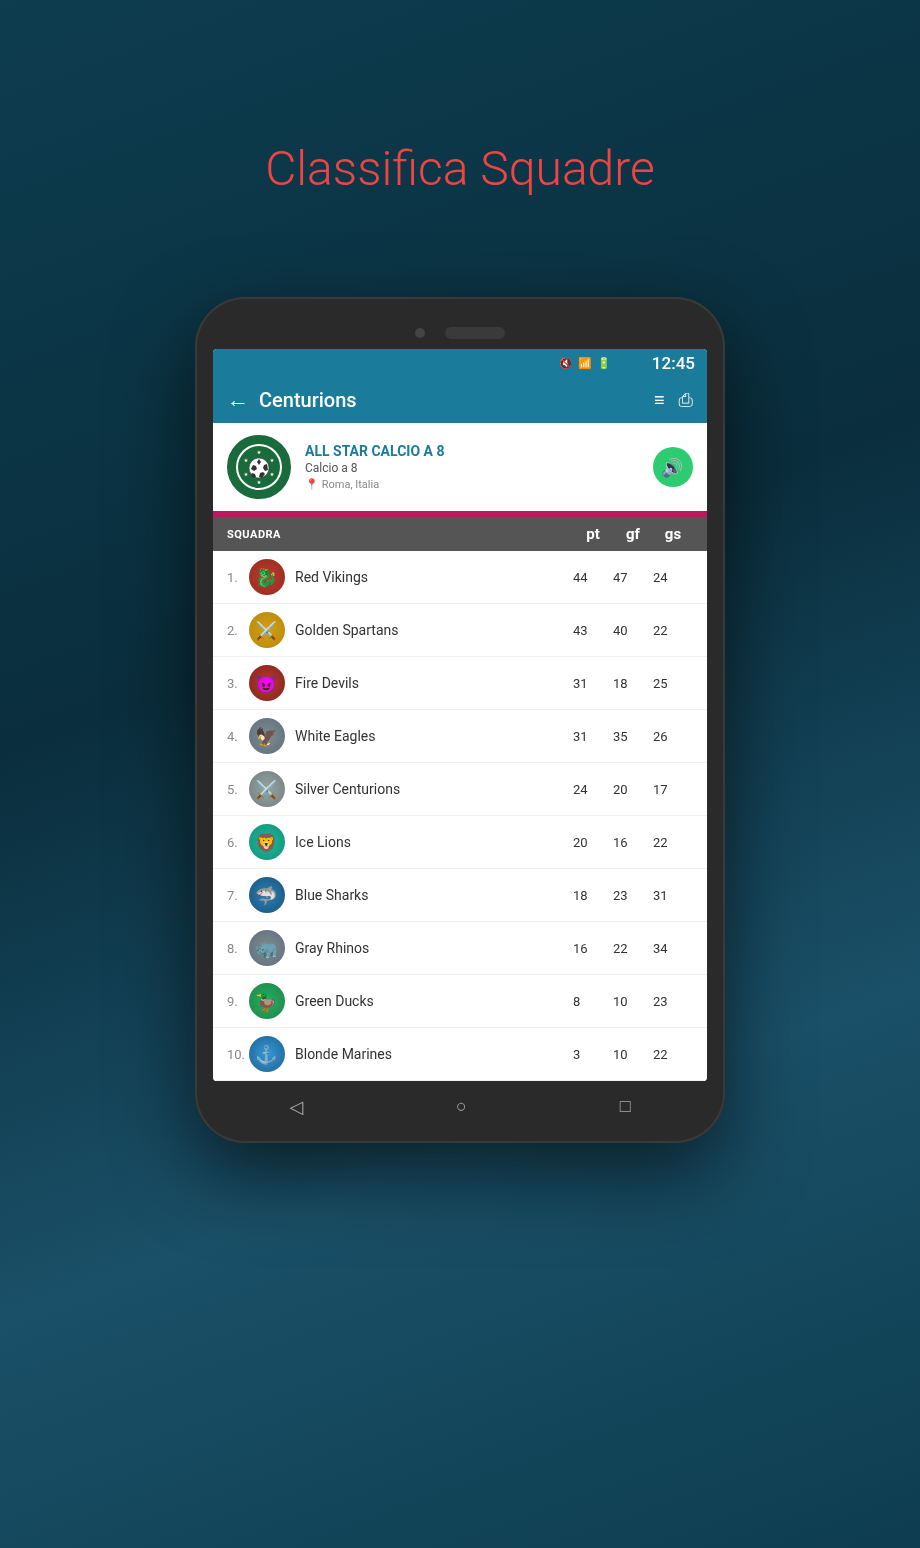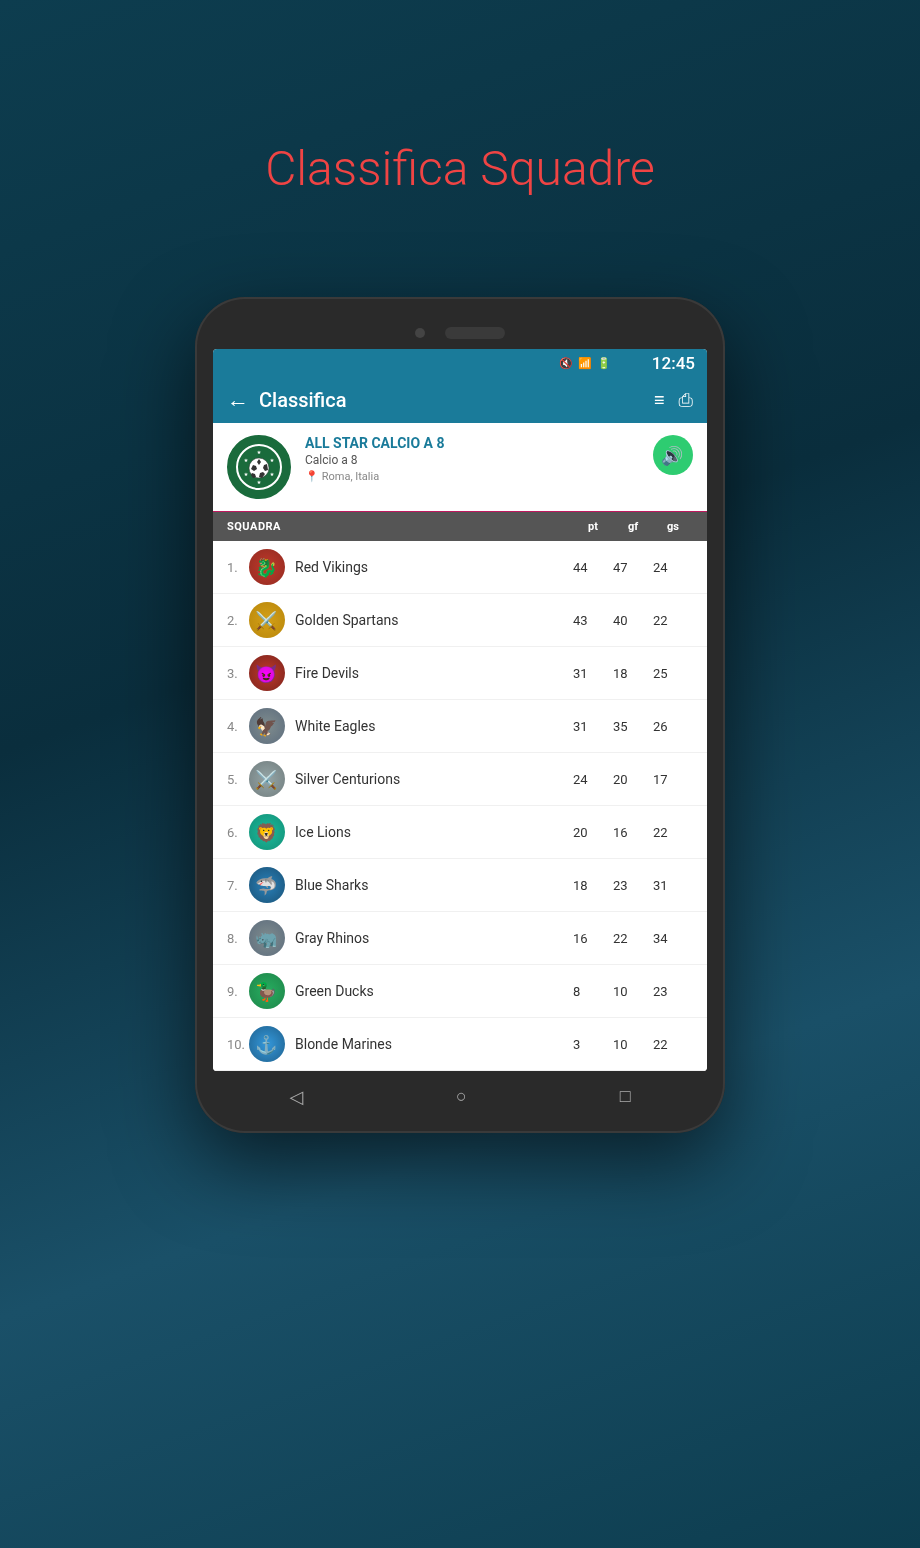--- a/index.html
+++ b/index.html
@@ -123,24 +123,24 @@
 
     .app-bar-icon {
       color: white;
       font-size: 18px;
     }
 
     
     .league-header {
       background: white;
       display: flex;
-      align-items: flex-start;
+      align-items: center;
       padding: 12px 14px;
       gap: 14px;
-      border-bottom: 1px solid #be185d;
+      border-bottom: 6px solid #be185d;
     }
 
     .league-logo {
       width: 64px;
       height: 64px;
       border-radius: 50%;
       background: #1a6b3c;
       display: flex;
       align-items: center;
       justify-content: center;
@@ -239,21 +239,21 @@
       flex: 1;
       color: white;
       font-size: 11px;
       font-weight: 700;
       letter-spacing: 0.5px;
     }
 
     .col-stat {
       width: 40px;
       color: white;
-      font-size: 11px;
+      font-size: 15px;
       font-weight: 700;
       text-align: center;
     }
 
     
     .table-body {
       background: white;
     }
 
     .team-row {
@@ -339,21 +339,21 @@
       <div class="status-icons">
         <span class="icon-small">🔇</span>
         <span class="icon-small">📶</span>
         <span class="icon-small">🔋</span>
         <span class="status-time">12:45</span>
       </div>
     </div>
 
     <div class="app-bar">
       <span class="back-arrow">←</span>
-      <span class="app-bar-title">Classifica</span>
+      <span class="app-bar-title">Centurions</span>
       <div class="app-bar-icons">
         <span class="app-bar-icon">≡</span>
         <span class="app-bar-icon">⎙</span>
       </div>
     </div>
 
     <div class="league-header">
       <div class="league-logo">
         <svg viewBox="0 0 50 50" xmlns="http://www.w3.org/2000/svg">
           <circle cx="25" cy="25" r="22" fill="#1a6b3c" stroke="#fff" stroke-width="2"></circle>

